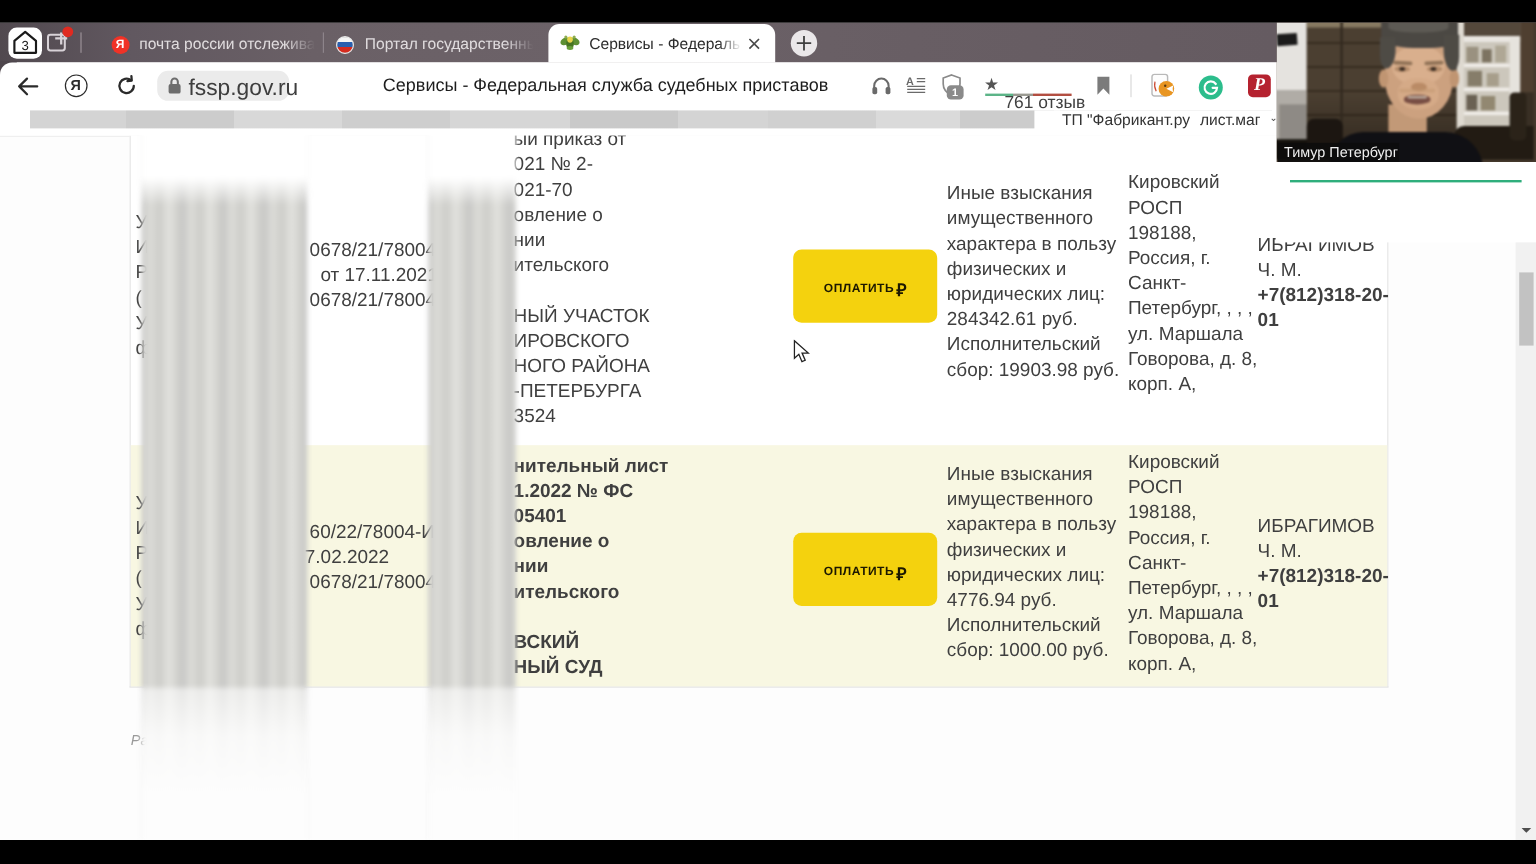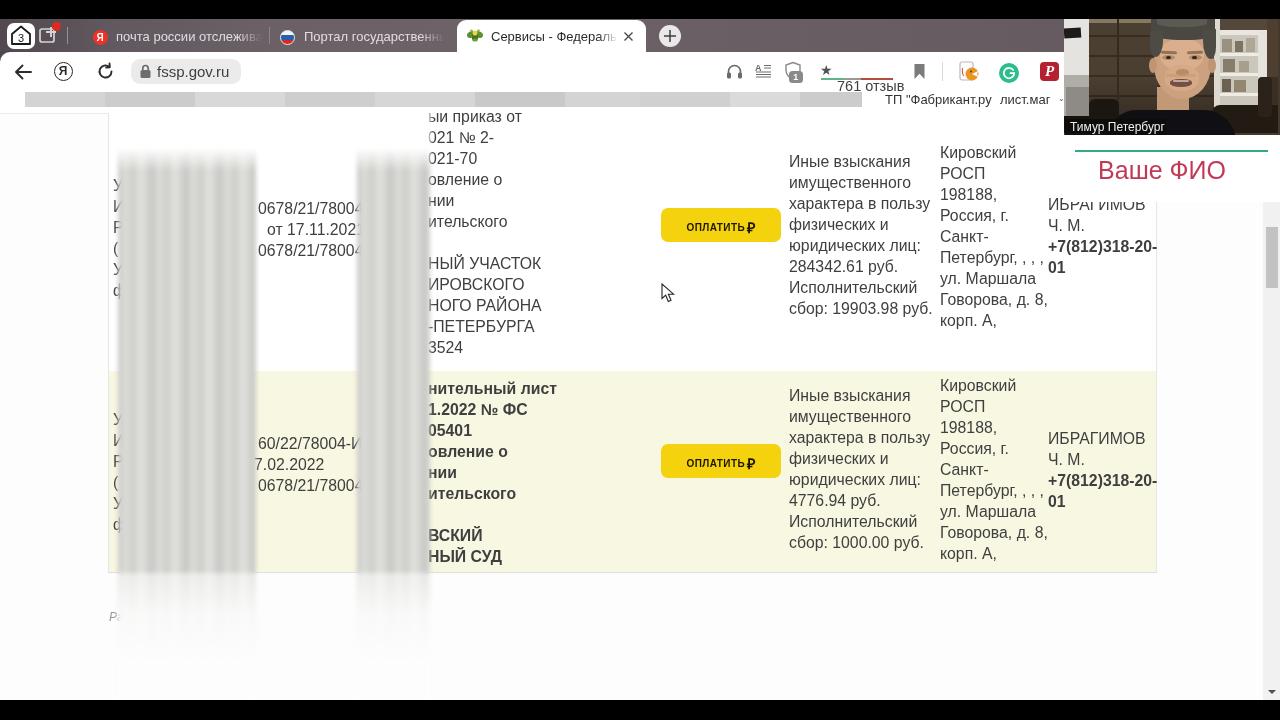--- a/index.html
+++ b/index.html
@@ -185,22 +185,23 @@
   <svg class="abs" style="left:96px;top:62px;" width="19" height="19" viewBox="0 0 19 19">
     <path d="M15.5 9.5 A6 6 0 1 1 13.2 4.8" fill="none" stroke="#2b2b2b" stroke-width="1.9" stroke-linecap="round"></path>
     <path d="M13.5 1.5 L13.8 5.2 L10.2 5.6" fill="none" stroke="#2b2b2b" stroke-width="1.9" stroke-linecap="round" stroke-linejoin="round"></path>
   </svg>
 
   <div class="abs" style="left:131px;top:59px;width:110px;height:25px;border-radius:9px;background:#ebebeb;"></div>
   <svg class="abs" style="left:139px;top:64px;" width="13" height="15" viewBox="0 0 13 15">
     <rect x="1.5" y="6" width="10" height="8" rx="1.6" fill="#6d6d6d"></rect>
     <path d="M3.8 6 V4.2 A2.7 2.7 0 0 1 9.2 4.2 V6" fill="none" stroke="#6d6d6d" stroke-width="1.7"></path>
   </svg>
-  <div class="abs" style="left:157px;top:63px;font-size:15px;color:#3e3e3e;">fssp.gov.ru</div>
-
+  <div class="abs" style="left:157px;top:63px;font-size:19px;color:#3e3e3e;">fssp.gov.ru</div>
+
+  <div class="abs" style="left:319px;top:63px;font-size:15px;color:#1d1d1d;">Сервисы - Федеральная служба судебных приставов</div>
 
   <svg class="abs" style="left:726px;top:63px;" width="17" height="17" viewBox="0 0 17 17">
     <path d="M2.5 12 V8.5 A6 6 0 0 1 14.5 8.5 V12" fill="none" stroke="#6a6a6a" stroke-width="1.7"></path>
     <rect x="1" y="9.5" width="4" height="6" rx="1.5" fill="#6a6a6a"></rect>
     <rect x="12" y="9.5" width="4" height="6" rx="1.5" fill="#6a6a6a"></rect>
   </svg>
   <svg class="abs" style="left:755px;top:63px;" width="17" height="17" viewBox="0 0 17 17">
     <text x="0" y="8" font-size="9" font-weight="bold" fill="#6a6a6a" font-family="Liberation Sans">A</text>
     <path d="M9 2.5 H16 M9 5 H16 M1 9 H16 M1 11.5 H16 M1 14 H16" stroke="#6a6a6a" stroke-width="1.1"></path>
   </svg>
@@ -237,21 +238,20 @@
   <div class="abs" style="left:0;top:91px;width:1280px;height:22px;background:#fff;"></div>
   <div class="abs" style="left:25px;top:91.5px;width:615px;height:15.5px;background:linear-gradient(90deg,#d4d4d4 0 80px,#cccccc 80px 170px,#d8d8d8 170px 260px,#cecece 260px 350px,#d6d6d6 350px 450px,#c9c9c9 450px 540px,#d4d4d4 540px 615px);"></div>
   <div class="abs" style="left:640px;top:91.5px;width:420px;height:15.5px;background:linear-gradient(90deg,#d0d0d0 0 90px,#dadada 90px 160px,#cccccc 160px 238px,#e6e6e6 238px 243px,#d2d2d2 243px 420px);"></div>
   <div class="abs" style="left:862px;top:91.5px;width:201px;height:16px;background:#fff;"></div>
   <div class="abs" style="left:885px;top:92px;font-size:13px;color:#333;">ТП "Фабрикант.ру</div>
   <div class="abs" style="left:1000px;top:92px;font-size:13px;color:#333;">лист.маг</div>
   <div class="abs" style="left:1058px;top:94px;font-size:8px;color:#555;">⌄</div>
 
   <div class="abs" style="left:1063px;top:130px;width:217px;height:72px;background:#fff;"></div>
   <div class="abs" style="left:1075px;top:150px;width:193px;height:2.4px;background:#2fae7c;"></div>
-  <div class="abs" style="left:1050px;top:156px;width:224px;text-align:center;font-size:25px;color:#c03a56;">Ваше ФИО</div>
 
   <div class="abs" id="video" style="left:1064px;top:19px;width:216px;height:116px;background:#46392b;overflow:hidden;">
     <div class="abs" style="left:-2px;top:-2px;width:220px;height:120px;filter:blur(0.7px) saturate(0.92);background:#46392b;">
 
       <div class="abs" style="left:0;top:0;width:27px;height:100px;background:#e5e3df;"></div>
       <div class="abs" style="left:2px;top:11px;width:17px;height:10px;background:#1b1b1b;transform:rotate(-4deg);"></div>
       <div class="abs" style="left:0;top:58px;width:27px;height:42px;background:#b0aca5;"></div>
       <div class="abs" style="left:4px;top:70px;width:23px;height:30px;background:#8e8a84;"></div>
       <div class="abs" style="left:0;top:99px;width:30px;height:17px;background:#15120d;"></div>
 
@@ -317,21 +317,21 @@
       <div class="abs" style="left:104px;top:57px;width:30px;height:2.5px;background:#c4956c;border-radius:2px;opacity:0.5;"></div>
 </div>
 
     <div class="abs" style="left:1px;top:100px;width:101px;height:16px;background:rgba(12,12,12,0.85);color:#f0f0f0;font-size:12px;line-height:16px;padding-left:5px;white-space:nowrap;">Тимур Петербург</div>
   </div>
 
   <div class="abs" style="left:0;top:700px;width:1280px;height:20px;background:#000;"></div>
 
 </div>
 <style>
-  .paybtn { width:120px; height:34px; background:#f4d20e; border-radius:7px; padding-top:4px;
+  .paybtn { width:120px; height:61px; background:#f4d20e; border-radius:7px; padding-top:4px;
     color:#1c1800; font-weight:bold; font-size:10px; letter-spacing:0.4px;
     display:flex; align-items:center; justify-content:center; }
   .rub { font-size:14.5px; margin-left:2px; letter-spacing:0; }
   .tabtxt { font-size:13px; color:#e0dcde; white-space:nowrap; overflow:hidden;
     -webkit-mask-image:linear-gradient(90deg,#000 82%,transparent 99%);
     mask-image:linear-gradient(90deg,#000 82%,transparent 99%); }
   .acttabtxt { font-size:13px; color:#2b2b2b; white-space:nowrap; overflow:hidden;
     -webkit-mask-image:linear-gradient(90deg,#000 84%,transparent 99%);
     mask-image:linear-gradient(90deg,#000 84%,transparent 99%); }
   .strip { filter:blur(2.2px); background:

